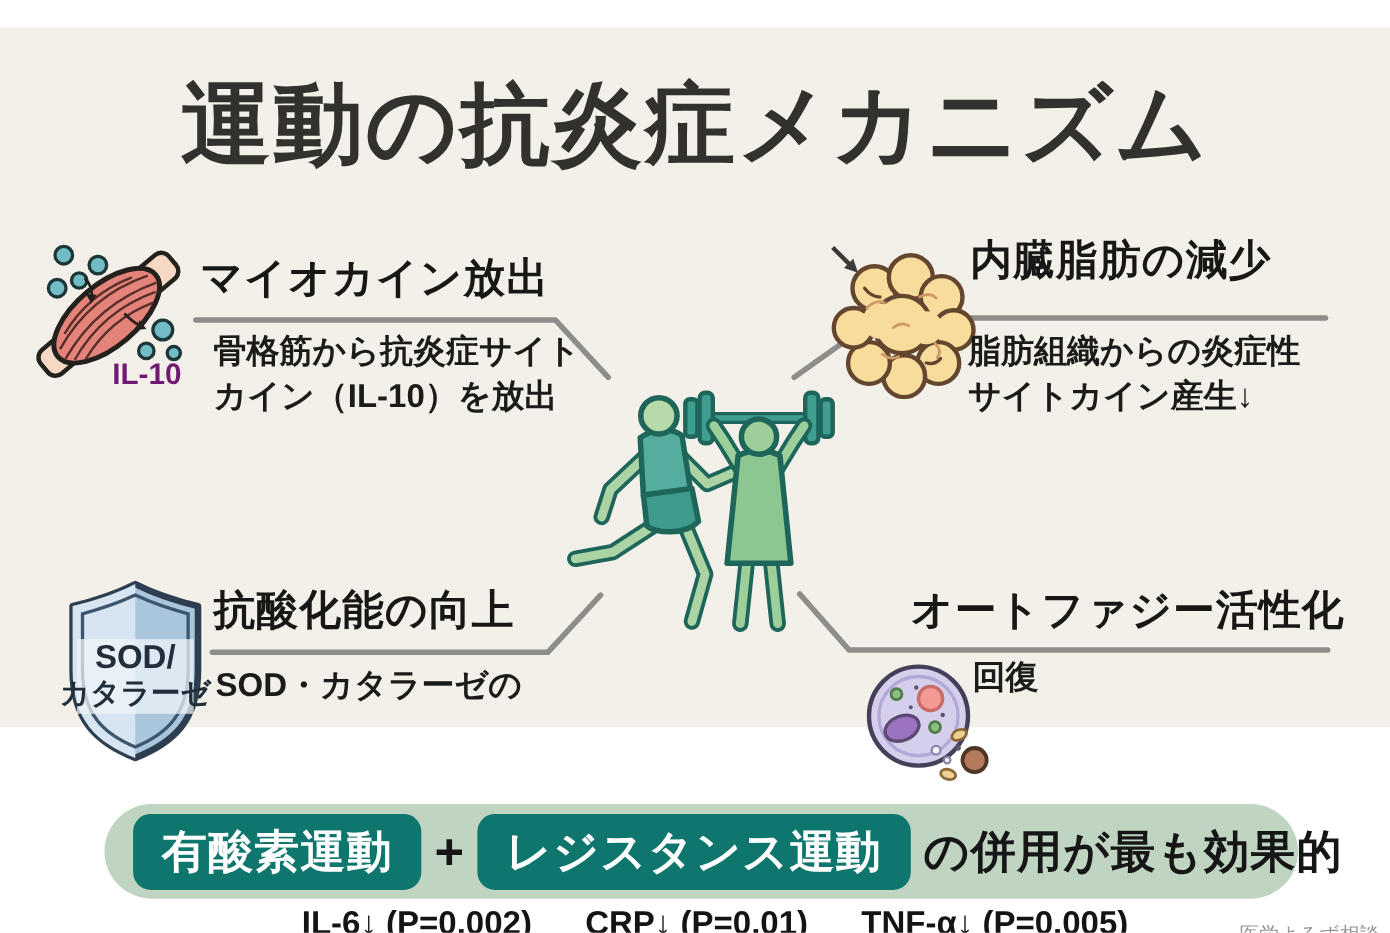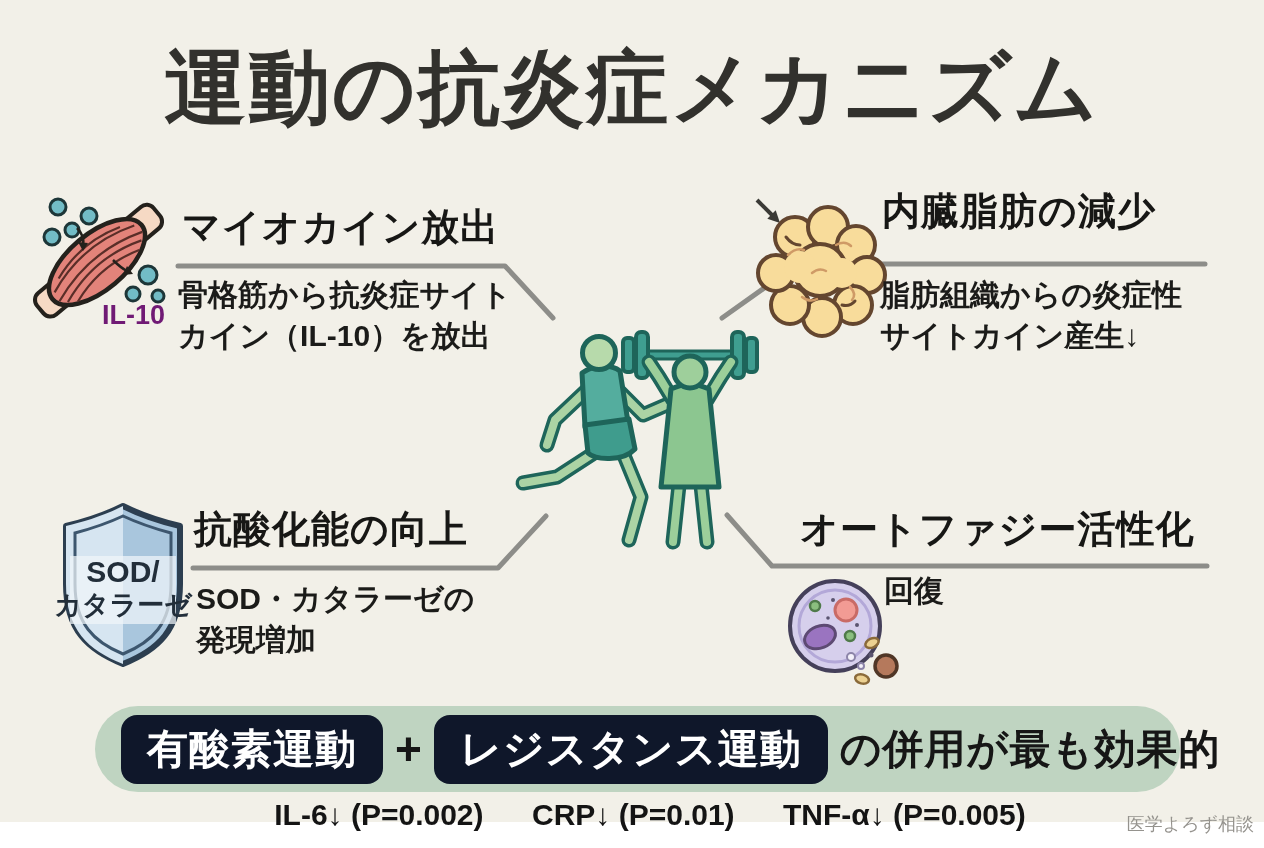--- a/index.html
+++ b/index.html
@@ -1,31 +1,31 @@
 <!DOCTYPE html>
 <html><head>
 <meta charset="utf-8">
 <style>
   html,body{margin:0;padding:0;}
   body{width:1264px;height:848px;overflow:hidden;
        font-family:"Liberation Sans","DejaVu Sans",sans-serif;}
-  .canvas{position:relative;width:1264px;height:822px;background:#f2f0e8;}
+  .canvas{position:relative;width:1264px;height:636px;background:#f2f0e8;margin-top:25px;}
   .abs{position:absolute;}
   .title{top:34px;left:0;width:1264px;text-align:center;
          font-size:82px;font-weight:900;color:#32312d;letter-spacing:2px;z-index:4;}
   .q-heading{font-size:38px;font-weight:900;color:#171715;letter-spacing:1px;z-index:4;white-space:nowrap;}
   .q-body{font-size:30px;font-weight:700;color:#1b1b19;line-height:1.38;z-index:4;white-space:nowrap;}
   .icon-label{font-size:27px;font-weight:800;color:#701a75;z-index:4;white-space:nowrap;}
   .lines{left:0;top:0;z-index:1;}
   .iconsvg{z-index:3;}
   .centersvg{z-index:2;}
   .banner{left:95px;top:706px;width:1085px;height:86px;background:#bfd4c1;
           border-radius:44px;display:flex;align-items:center;padding-left:26px;
           box-sizing:border-box;gap:12px;z-index:4;}
-  .banner-pill{background:#0f172a;color:#ffffff;font-size:41px;font-weight:900;
+  .banner-pill{background:#0f766e;color:#ffffff;font-size:41px;font-weight:900;
                letter-spacing:1px;padding:7px 26px;border-radius:16px;white-space:nowrap;}
   .banner-plus{font-size:46px;font-weight:900;color:#161616;}
   .banner-suffix{font-size:41px;font-weight:900;color:#161616;letter-spacing:1px;white-space:nowrap;}
   .stats{top:798px;left:0;width:1264px;text-align:center;transform:translateX(18px);z-index:4;}
   .stats span{font-size:30px;font-weight:700;color:#141414;margin:0 22px;white-space:nowrap;}
   .watermark{top:812px;right:10px;font-size:18px;font-weight:400;color:#95938e;z-index:4;}
 </style>
 </head>
 <body>
 
@@ -62,21 +62,21 @@
     </g>
     <g>
       <path d="M62,38 Q70,46 68,56" fill="none" stroke="#24211c" stroke-width="2.5"></path>
       <polygon points="68,61 63,52 73,53" fill="#24211c"></polygon>
       <path d="M98,70 Q106,78 112,81" fill="none" stroke="#24211c" stroke-width="2.5"></path>
       <polygon points="118,84 108,85 112,76" fill="#24211c"></polygon>
     </g>
   </svg>
   <div class="abs icon-label" style="left:102px;top:300px;">IL-10</div>
   <div class="abs q-heading" style="left:182px;top:202px;">マイオカイン放出</div>
-  <div class="abs q-body" style="left:178px;top:274px;">
+  <div class="abs q-body" style="left:194px;top:274px;">
     <div>骨格筋から抗炎症サイト</div>
     <div>カイン（IL-10）を放出</div>
   </div>
 
   <svg class="abs iconsvg" style="left:750px;top:193px;" width="140" height="145" viewBox="0 0 140 145">
     <g>
       <line x1="7" y1="7" x2="22" y2="22" stroke="#3b3a36" stroke-width="4"></line>
       <polygon points="30,30 25.7,17.3 17.3,25.7" fill="#3b3a36"></polygon>
     </g>
     <g fill="#f8dc9b" stroke="#64462f" stroke-width="4">
@@ -112,21 +112,20 @@
     <path d="M75,6 C95,16 115,22 132,26 L132,84 C132,130 110,150 75,164 C40,150 18,130 18,84 L18,26 C35,22 55,16 75,6 Z" fill="#a9c6dd" stroke="#2c3e50" stroke-width="6" stroke-linejoin="round"></path>
     <path d="M75,6 C55,16 35,22 18,26 L18,84 C18,130 40,150 75,164 Z" fill="#d6e5f1" stroke="none"></path>
     <path d="M75,16 C92,24 108,29 123,33 L123,84 C123,124 104,142 75,154 C46,142 27,124 27,84 L27,33 C42,29 58,24 75,16 Z" fill="none" stroke="#3d566e" stroke-width="3"></path>
     <rect x="22" y="56" width="106" height="68" fill="#f0f5f9" opacity="0.72"></rect>
     <text x="75" y="82" text-anchor="middle" font-size="30" font-weight="800" fill="#222e3a">SOD/</text>
     <text x="75" y="114" text-anchor="middle" font-size="27" font-weight="800" fill="#222e3a">カタラーゼ</text>
   </svg>
   <div class="abs q-heading" style="left:194px;top:504px;">抗酸化能の向上</div>
   <div class="abs q-body" style="left:196px;top:578px;">
     <div>SOD・カタラーゼの</div>
-    <div>発現増加</div>
   </div>
 
   <svg class="abs iconsvg" style="left:783px;top:573px;" width="130" height="115" viewBox="0 0 130 115">
     <circle cx="52" cy="53" r="45" fill="#d6cfec" stroke="#45405a" stroke-width="4"></circle>
     <circle cx="52" cy="53" r="36" fill="none" stroke="#b3a8d8" stroke-width="3"></circle>
     <ellipse cx="37" cy="64" rx="16" ry="11" transform="rotate(-22 37 64)" fill="#9a74c0" stroke="#5d4a73" stroke-width="3"></ellipse>
     <circle cx="63" cy="37" r="11" fill="#f29b94" stroke="#c96b66" stroke-width="3"></circle>
     <circle cx="32" cy="33" r="5" fill="#8bbf7f" stroke="#4f7a4a" stroke-width="2.5"></circle>
     <circle cx="67" cy="63" r="5" fill="#8bbf7f" stroke="#4f7a4a" stroke-width="2.5"></circle>
     <circle cx="50" cy="27" r="2" fill="#5a5470"></circle>
@@ -134,21 +133,21 @@
     <circle cx="45" cy="45" r="1.8" fill="#5a5470"></circle>
     <g>
       <circle cx="68" cy="84" r="4" fill="#f4f1fa" stroke="#8c84a8" stroke-width="2"></circle>
       <circle cx="78" cy="93" r="3" fill="#f4f1fa" stroke="#8c84a8" stroke-width="2"></circle>
       <circle cx="103" cy="93" r="11" fill="#b5795c" stroke="#503626" stroke-width="3.5"></circle>
       <ellipse cx="89" cy="70" rx="7" ry="4.5" transform="rotate(-25 89 70)" fill="#ecd192" stroke="#8a6a3a" stroke-width="2.5"></ellipse>
       <ellipse cx="79" cy="106" rx="7" ry="4.5" transform="rotate(15 79 106)" fill="#ecd192" stroke="#8a6a3a" stroke-width="2.5"></ellipse>
       <circle cx="88" cy="82" r="2.5" fill="#5a5470"></circle>
     </g>
   </svg>
-  <div class="abs q-heading" style="left:800px;top:504px;">オートファジー活性化</div>
+  <div class="abs q-heading" style="left:828px;top:504px;">オートファジー活性化</div>
   <div class="abs q-body" style="left:884px;top:570px;">
     <div>回復</div>
   </div>
 
   <svg class="abs centersvg" style="left:495px;top:325px;" width="290" height="235" viewBox="0 0 290 235">
 
     <g>
       <g stroke="#1e655a" stroke-width="15" stroke-linecap="round" stroke-linejoin="round" fill="none">
         <polyline points="95,62 60,95 52,120"></polyline>
         <polyline points="118,60 148,90 178,77"></polyline>

